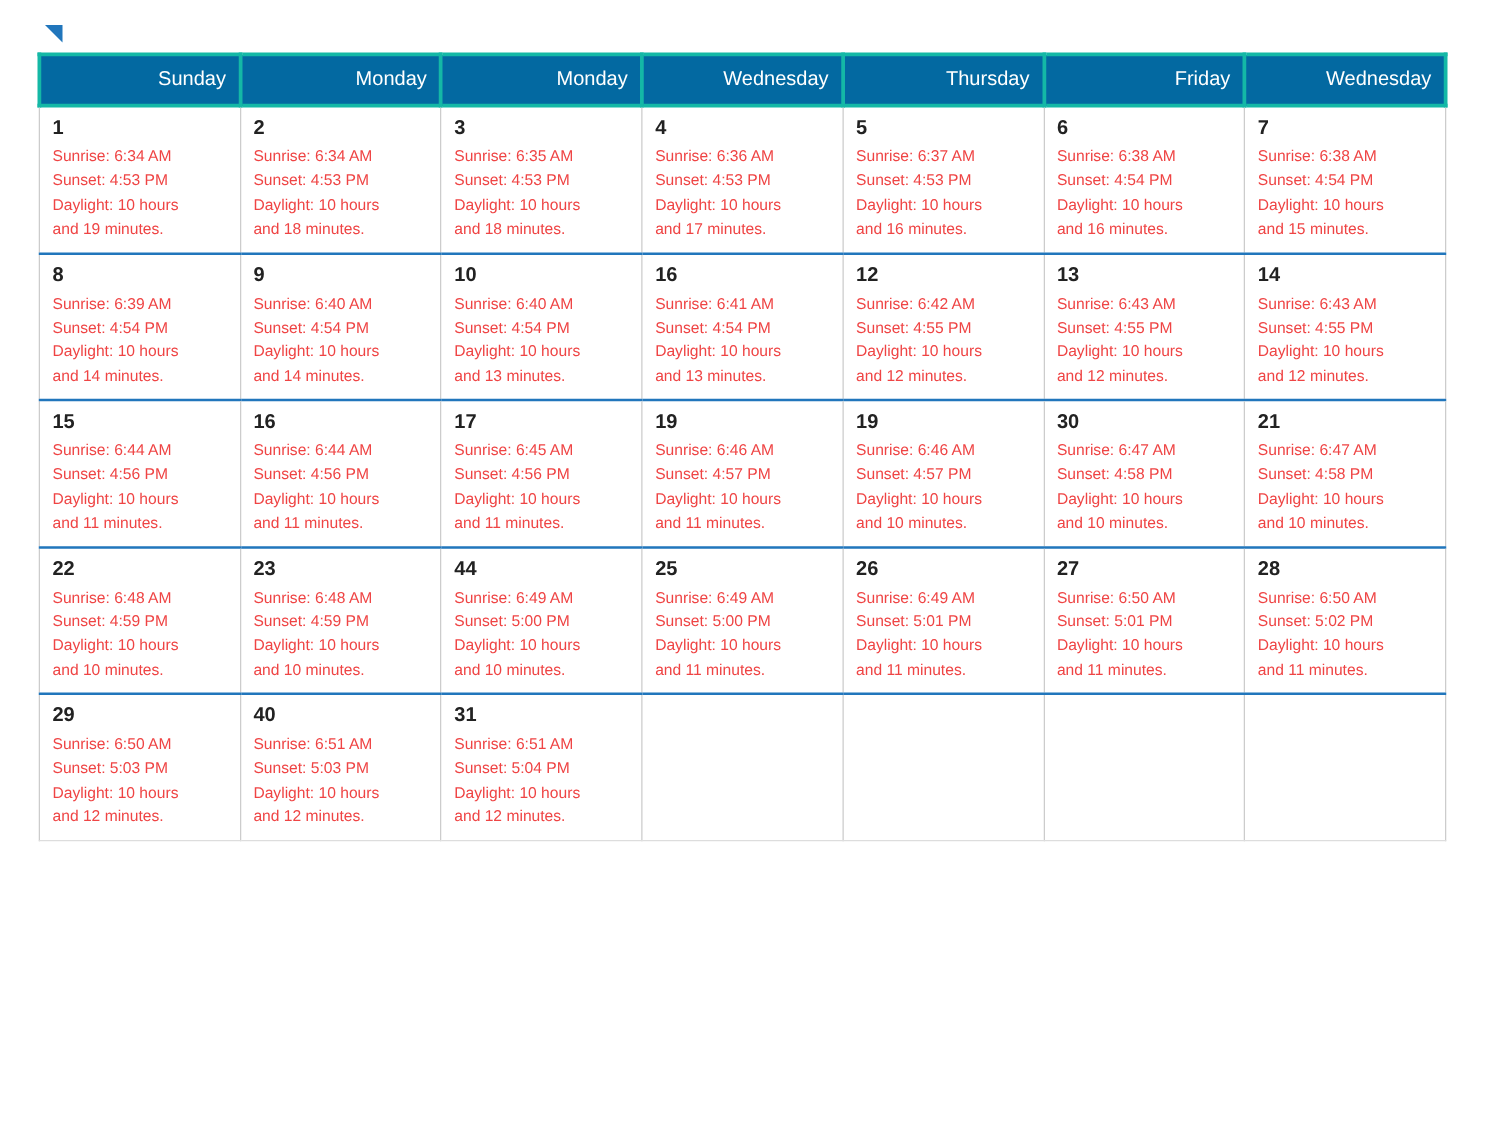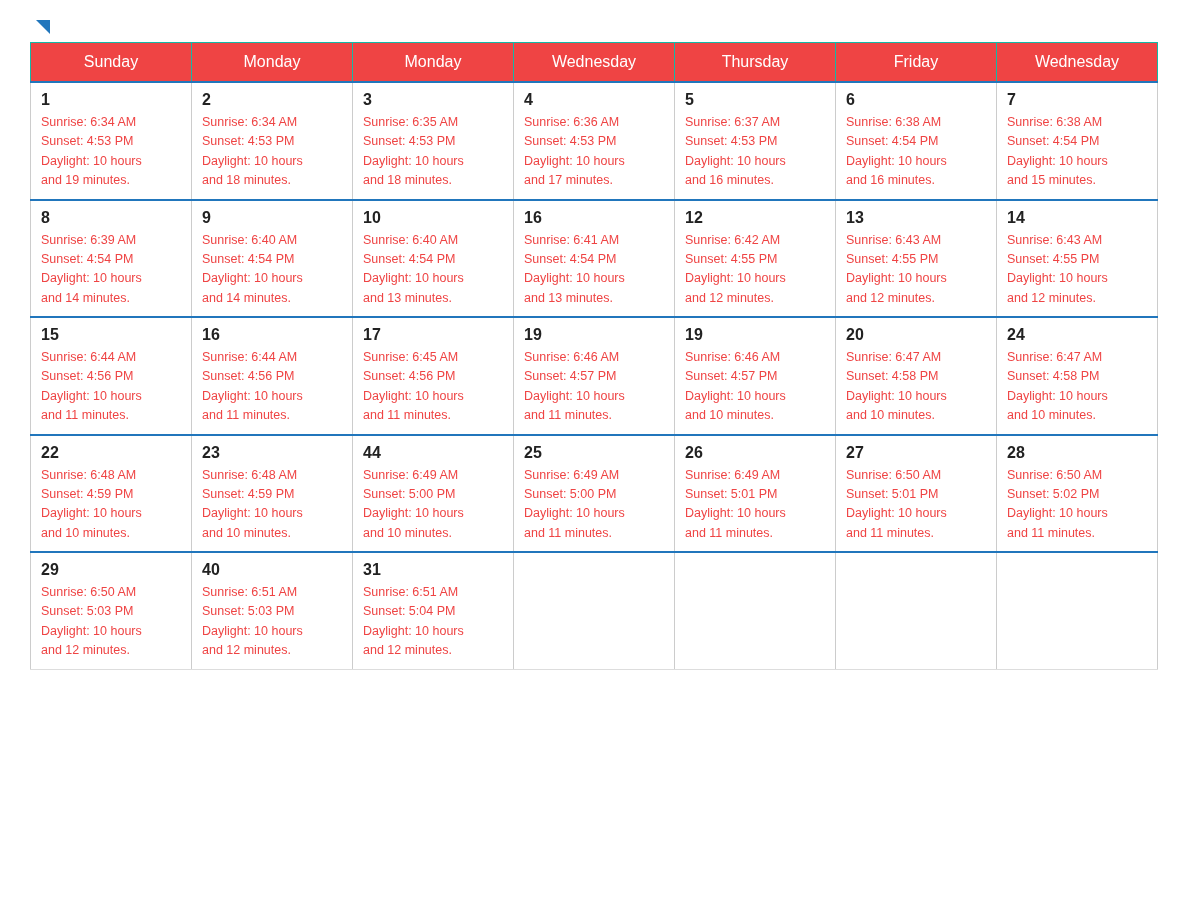--- a/index.html
+++ b/index.html
@@ -38,27 +38,27 @@
       font-size: 20px;
       color: #444;
       font-weight: normal;
     }
     .calendar {
       width: 100%;
       border-collapse: collapse;
       margin-top: 10px;
     }
     .calendar th {
-      background-color: #ef4444;
+      background-color: #0369a1;
       color: #fff;
       padding: 10px 10px;
-      text-align: center;
+      text-align: right;
       font-size: 16px;
       font-weight: normal;
-      border: 1px solid #14b8a6;
+      border: 3px solid #14b8a6;
     }
     .calendar td {
       vertical-align: top;
       padding: 8px 10px;
       border: 1px solid #ccc;
       font-size: 13px;
       color: #333;
       width: 14.28%;
       min-height: 90px;
     }
@@ -292,30 +292,30 @@
         <td>
         <span class="day-number">19</span>
         <div class="day-info">
           Sunrise: 6:46 AM<br>
           Sunset: 4:57 PM<br>
           Daylight: 10 hours<br>
           and 10 minutes.
         </div>
       </td>
         <td>
-        <span class="day-number">20</span>
+        <span class="day-number">30</span>
         <div class="day-info">
           Sunrise: 6:47 AM<br>
           Sunset: 4:58 PM<br>
           Daylight: 10 hours<br>
           and 10 minutes.
         </div>
       </td>
         <td>
-        <span class="day-number">24</span>
+        <span class="day-number">21</span>
         <div class="day-info">
           Sunrise: 6:47 AM<br>
           Sunset: 4:58 PM<br>
           Daylight: 10 hours<br>
           and 10 minutes.
         </div>
       </td>
       </tr>
       <tr>
         <td>

